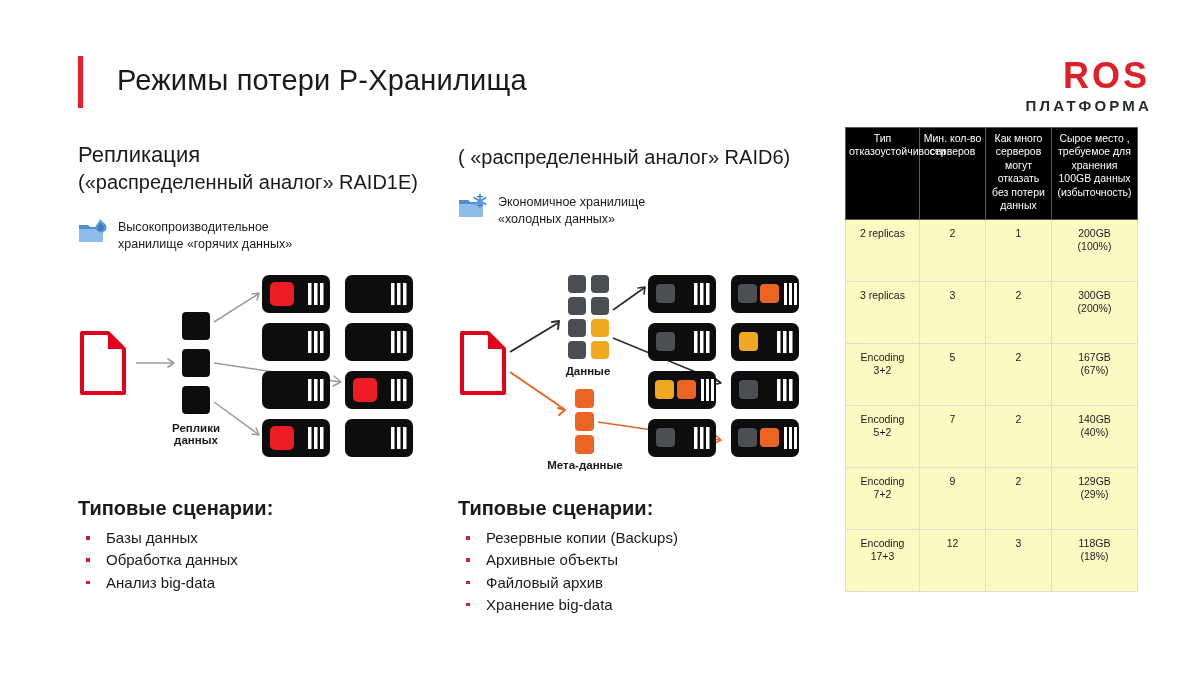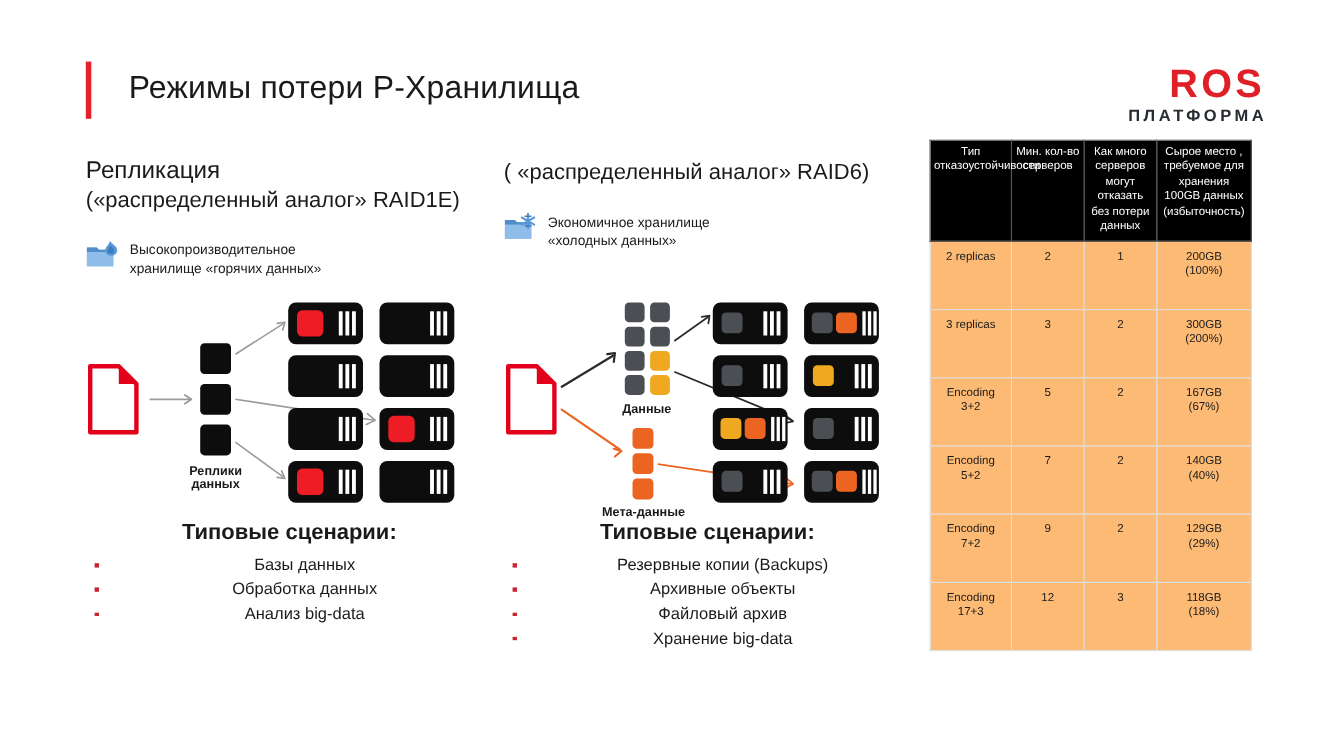--- a/index.html
+++ b/index.html
@@ -105,21 +105,21 @@
   .diagram {
     position: absolute;
     top: 262px;
     height: 215px;
   }
   .diag-left  { left: 78px;  width: 360px; }
   .diag-right { left: 458px; width: 360px; }
   .diagram svg { display: block; }
 
   
-  .scenarios { position: absolute; top: 473px; text-align: center; }
+  .scenarios { position: absolute; top: 497px; }
   .sc-left  { left: 78px;  width: 370px; }
   .sc-right { left: 458px; width: 370px; }
   .sc-title {
     font-size: 20px;
     font-weight: 700;
     color: #1a1a1a;
     margin-bottom: 7px;
   }
   .sc-list { list-style: none; margin: 0; padding: 0; }
   .sc-item {
@@ -154,21 +154,21 @@
     background: #000000;
     color: #ffffff;
     font-weight: 400;
     text-align: center;
     vertical-align: top;
     padding: 4px 3px 6px 3px;
     border: 1px solid #5a5a5a;
     line-height: 1.28;
   }
   .spec-table td {
-    background: #fdba74;
+    background: #fef9c3;
     color: #1a1a1a;
     text-align: center;
     vertical-align: top;
     padding: 7px 3px;
     border: 1px solid #dedede;
     height: 47px;
     line-height: 1.3;
   }
   .spec-table col.c0 { width: 74px; }
   .spec-table col.c1 { width: 66px; }

